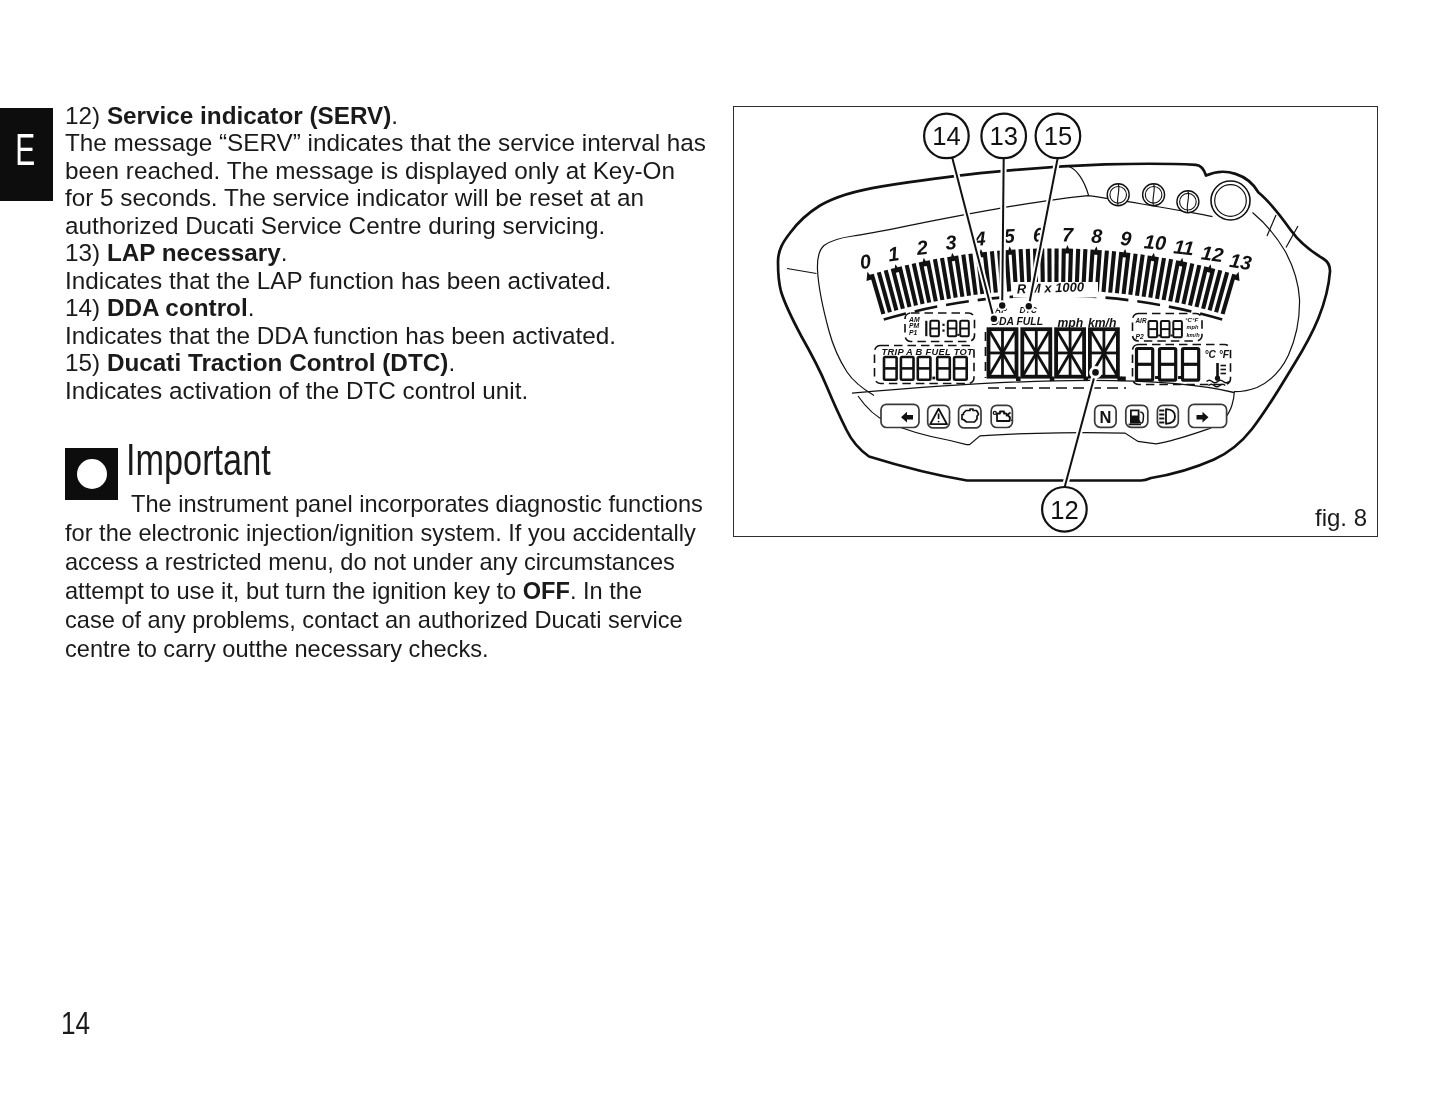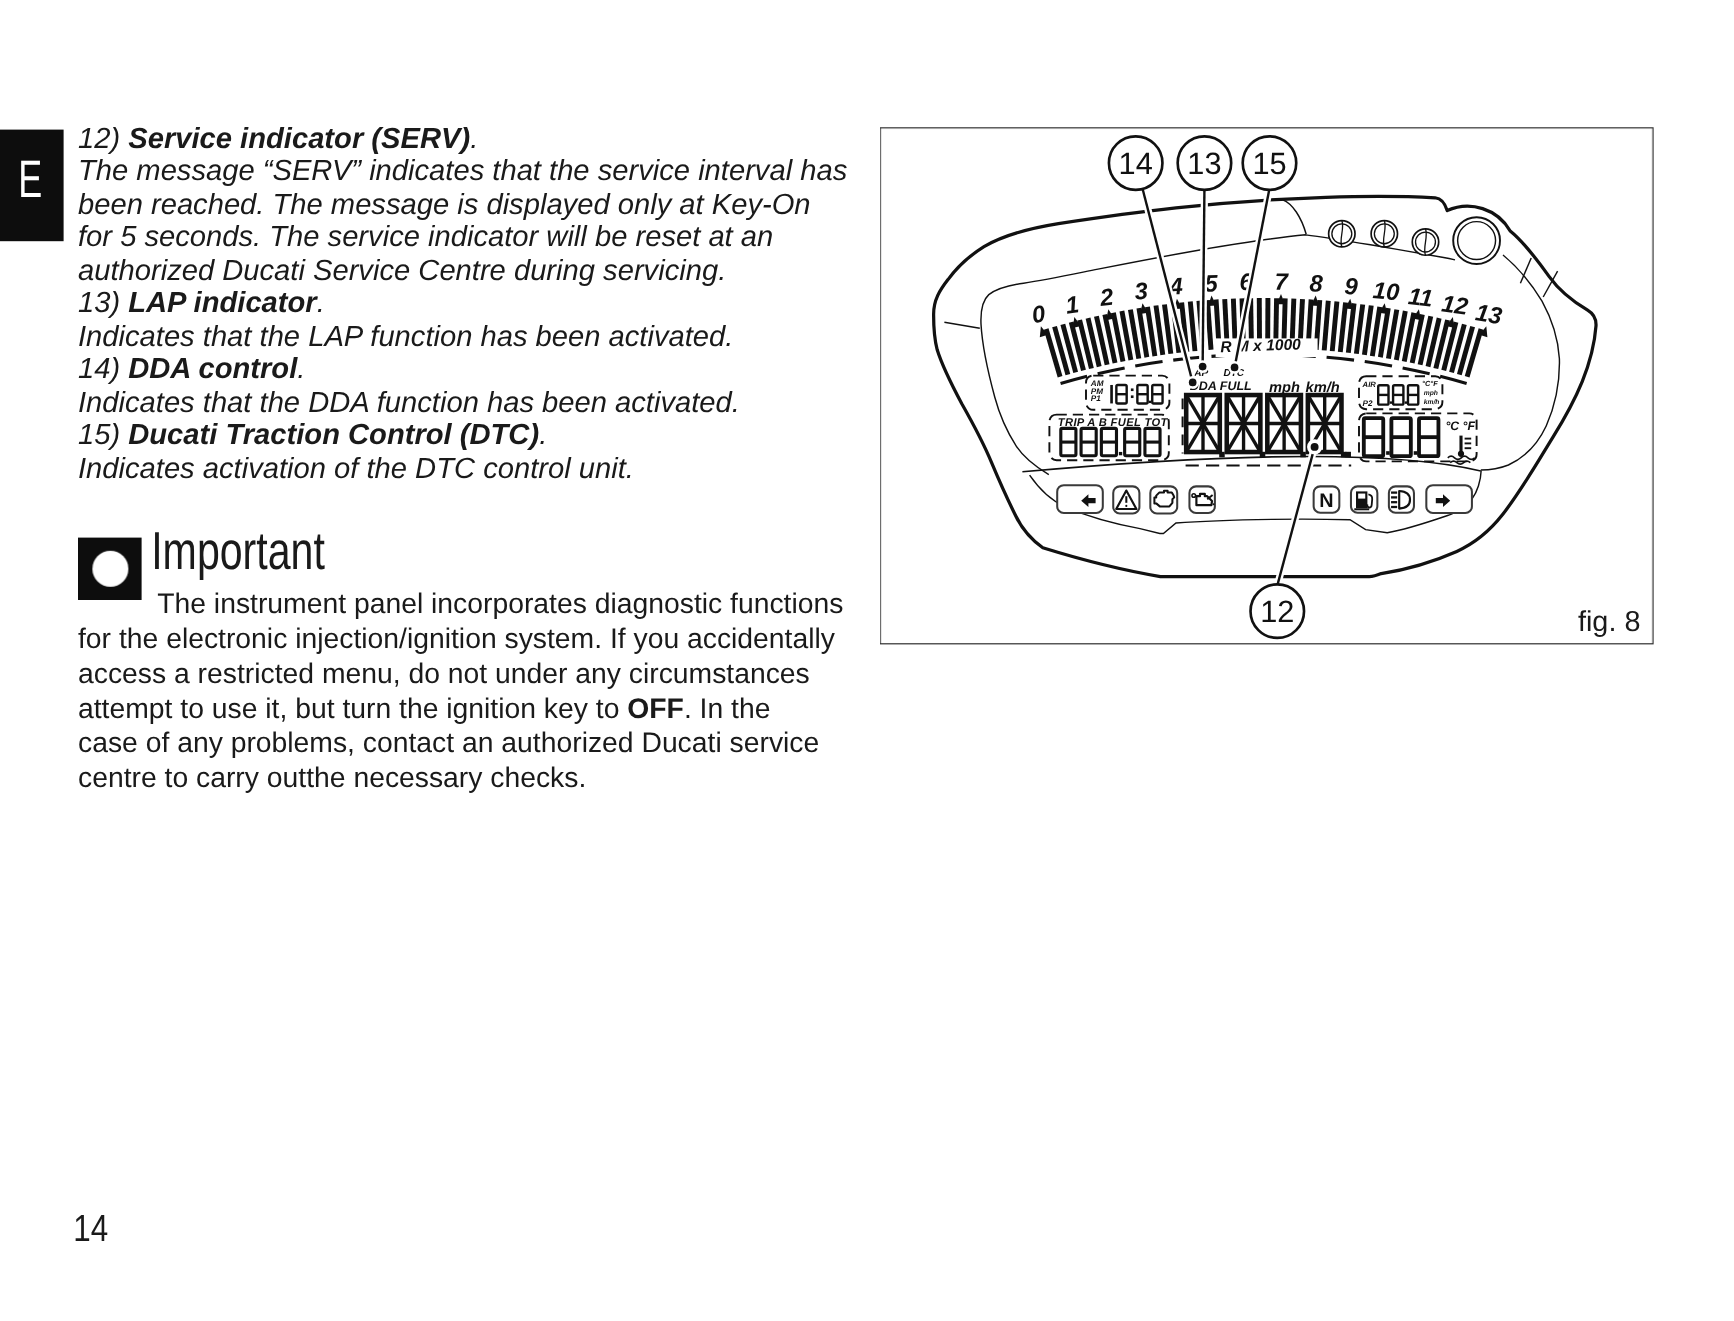--- a/index.html
+++ b/index.html
@@ -1,36 +1,36 @@
 <!DOCTYPE html>
 <html><head>
 <meta charset="utf-8">
 <style>
   html,body { margin:0; padding:0; background:#fff; width:1445px; height:1101px;
                font-family:"Liberation Sans", sans-serif; }
   .abs { position:absolute; transform:translateZ(0); }
   #page { position:relative; width:1445px; height:1101px; overflow:hidden; color:#1a1a1a; }
-  .body1 { font-size:24.3px; line-height:27.45px; color:#1a1a1a;font-style:italic; }
+  .body1 { font-size:24.3px; line-height:27.45px; color:#1a1a1a; }
   .body2 { font-size:23.6px; line-height:29px; color:#1a1a1a;margin-top:17px; }
 </style>
 </head>
 <body>
 <div id="page">
 
   <div class="abs" style="left:0; top:107.5px; width:52.6px; height:93px; background:#0d0d0d;"></div>
   <div class="abs" style="left:-1.5px; top:128px; width:52.6px; text-align:center; color:#fff;
        font-size:44px; line-height:44px; transform:scaleX(0.68); transform-origin:26.3px 0;">E</div>
 
   <div class="abs body1" style="left:65px; top:102px; width:700px;">
     12) <b>Service indicator (SERV)</b>.<br>
     The message “SERV” indicates that the service interval has<br>
     been reached. The message is displayed only at Key-On<br>
     for 5 seconds. The service indicator will be reset at an<br>
     authorized Ducati Service Centre during servicing.<br>
-    13) <b>LAP indicator</b>.<br>
+    13) <b>LAP necessary</b>.<br>
     Indicates that the LAP function has been activated.<br>
     14) <b>DDA control</b>.<br>
     Indicates that the DDA function has been activated.<br>
     15) <b>Ducati Traction Control (DTC)</b>.<br>
     Indicates activation of the DTC control unit.
   </div>
 
   <div class="abs" style="left:64.8px; top:448px; width:53.6px; height:52px; background:#0d0d0d;"></div>
   <div class="abs" style="left:76.5px; top:459px; width:30px; height:30px; background:#fff; border-radius:50%;"></div>
   <div class="abs" style="left:126.3px; top:438.2px; font-size:44.5px; line-height:44.5px; transform:scaleX(0.77); transform-origin:0 0; white-space:nowrap;">Important</div>

